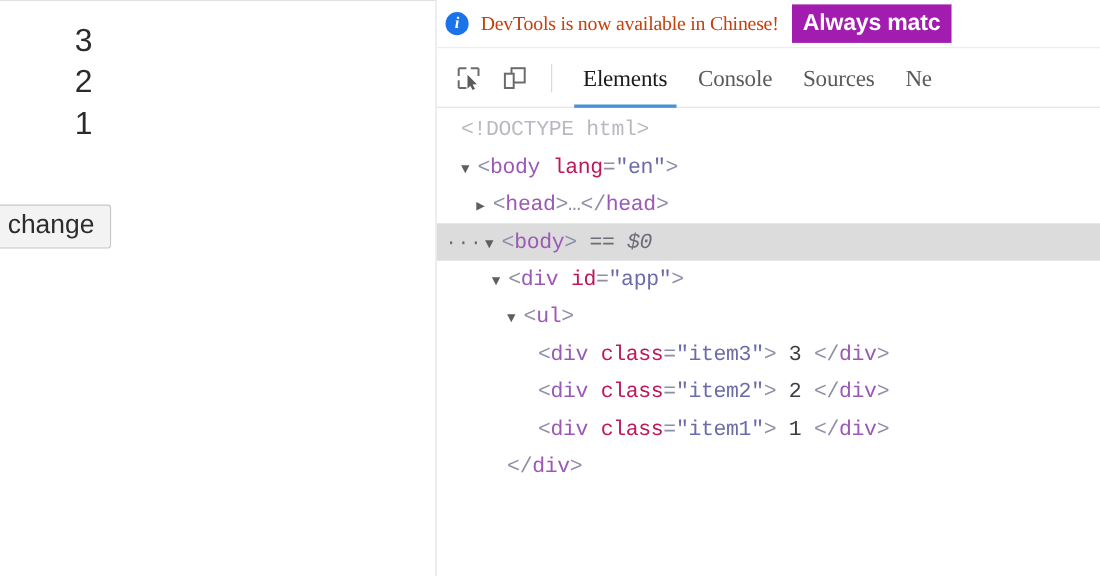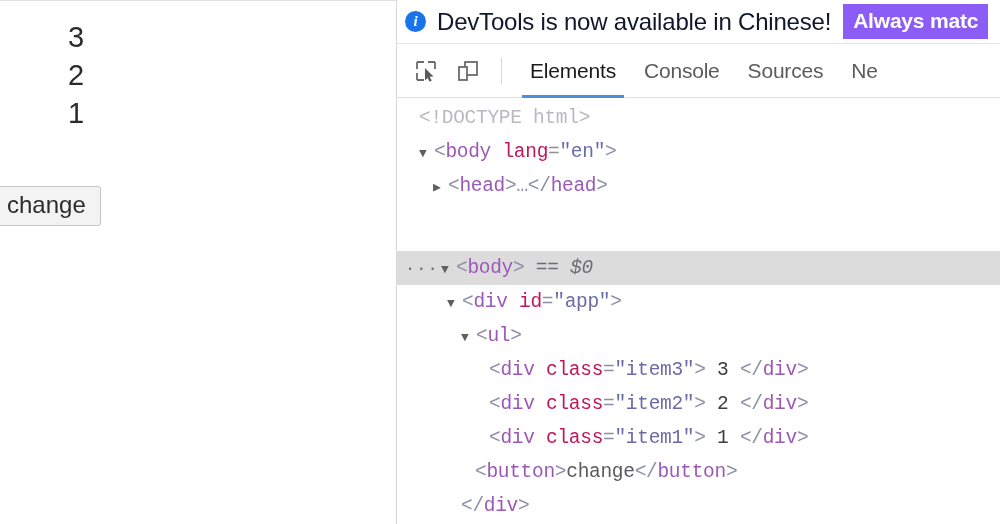--- a/index.html
+++ b/index.html
@@ -116,29 +116,29 @@
     font-size: 15px;
     font-weight: bold;
     font-style: italic;
     display: flex;
     align-items: center;
     justify-content: center;
     flex: none;
     margin-right: 11px;
   }
   #notif-text {
-    font-family: Liberation Sans, sans-serif;
-    font-size: 24px;
-    color: #0f172a;
+    font-family: Liberation Serif, serif;
+    font-size: 18px;
+    color: #c2410c;
     white-space: nowrap;
     letter-spacing: -0.2px;
   }
   #notif-action {
     margin-left: 12px;
-    background: #8b5cf6;
+    background: #a21caf;
     color: #ffffff;
     font-family: "Liberation Sans", sans-serif;
     font-size: 21px;
     font-weight: bold;
     padding: 5px 10px 6px 10px;
     white-space: nowrap;
     letter-spacing: -0.2px;
     border: none;
     line-height: 24px;
   }
@@ -164,21 +164,21 @@
     flex: none;
   }
   .tb-sep {
     width: 1px;
     height: 26px;
     background: #d6d6d6;
     margin: 0 14px 0 6px;
     flex: none;
   }
   .dt-tab {
-    font-family: Liberation Sans, sans-serif;
+    font-family: Liberation Serif, serif;
     font-size: 21px;
     color: #5b5b5b;
     padding: 0 14px;
     height: 54px;
     line-height: 54px;
     white-space: nowrap;
     position: relative;
     letter-spacing: -0.2px;
     flex: none;
   }
@@ -206,21 +206,20 @@
     letter-spacing: -0.3px;
   }
   .dom-row {
     position: relative;
     white-space: nowrap;
     height: 34px;
     padding-left: 8px;
   }
   .dom-row.selected {
     background: #dcdcdc;
-    margin-top: 48px;
   }
   .ind {
     display: inline-block;
   }
   .twisty {
     display: inline-block;
     width: 15px;
     color: #5f5f5f;
     font-size: 13px;
     text-align: left;
@@ -306,18 +305,17 @@
     <div id="dom-tree">
         <div class="dom-row"><span class="ind" style="width: 14px;"></span><span class="doctype">&lt;!DOCTYPE html&gt;</span></div>
         <div class="dom-row"><span class="ind" style="width: 14px;"></span><span class="twisty">▼</span><span class="tag-dim">&lt;</span><span class="tag">body</span><span class="tag-dim"> </span><span class="attr-name">lang</span><span class="tag-dim">=</span><span class="attr-val">"en"</span><span class="tag-dim">&gt;</span></div>
         <div class="dom-row"><span class="ind" style="width: 28px;"></span><span class="twisty">▶</span><span class="tag-dim">&lt;</span><span class="tag">head</span><span class="tag-dim">&gt;</span><span class="punct">…</span><span class="tag-dim">&lt;/</span><span class="tag">head</span><span class="tag-dim">&gt;</span></div>
         <div class="dom-row selected"><span class="dots">···</span><span class="ind" style="width: 14px;"></span><span class="twisty">▼</span><span class="tag-dim">&lt;</span><span class="tag">body</span><span class="tag-dim">&gt;</span><span class="tag-dim">  </span><span class="meta">== $0</span></div>
         <div class="dom-row"><span class="ind" style="width: 42px;"></span><span class="twisty">▼</span><span class="tag-dim">&lt;</span><span class="tag">div</span><span class="tag-dim"> </span><span class="attr-name">id</span><span class="tag-dim">=</span><span class="attr-val">"app"</span><span class="tag-dim">&gt;</span></div>
         <div class="dom-row"><span class="ind" style="width: 56px;"></span><span class="twisty">▼</span><span class="tag-dim">&lt;</span><span class="tag">ul</span><span class="tag-dim">&gt;</span></div>
         <div class="dom-row"><span class="ind" style="width: 84px;"></span><span class="tag-dim">&lt;</span><span class="tag">div</span><span class="tag-dim"> </span><span class="attr-name">class</span><span class="tag-dim">=</span><span class="attr-val">"item3"</span><span class="tag-dim">&gt; </span><span class="text-node">3</span><span class="tag-dim"> &lt;/</span><span class="tag">div</span><span class="tag-dim">&gt;</span></div>
         <div class="dom-row"><span class="ind" style="width: 84px;"></span><span class="tag-dim">&lt;</span><span class="tag">div</span><span class="tag-dim"> </span><span class="attr-name">class</span><span class="tag-dim">=</span><span class="attr-val">"item2"</span><span class="tag-dim">&gt; </span><span class="text-node">2</span><span class="tag-dim"> &lt;/</span><span class="tag">div</span><span class="tag-dim">&gt;</span></div>
         <div class="dom-row"><span class="ind" style="width: 84px;"></span><span class="tag-dim">&lt;</span><span class="tag">div</span><span class="tag-dim"> </span><span class="attr-name">class</span><span class="tag-dim">=</span><span class="attr-val">"item1"</span><span class="tag-dim">&gt; </span><span class="text-node">1</span><span class="tag-dim"> &lt;/</span><span class="tag">div</span><span class="tag-dim">&gt;</span></div>
-        <div class="dom-row"><span class="ind" style="width: 70px;"></span><span class="tag-dim">&lt;</span><span class="tag">button</span><span class="tag-dim">&gt;</span><span class="btn-text">change</span><span class="tag-dim">&lt;/</span><span class="tag">button</span><span class="tag-dim">&gt;</span></div>
         <div class="dom-row"><span class="ind" style="width: 56px;"></span><span class="tag-dim">&lt;/</span><span class="tag">div</span><span class="tag-dim">&gt;</span></div>
       </div>
 
   </div>
 </div>
 
 </body></html>

